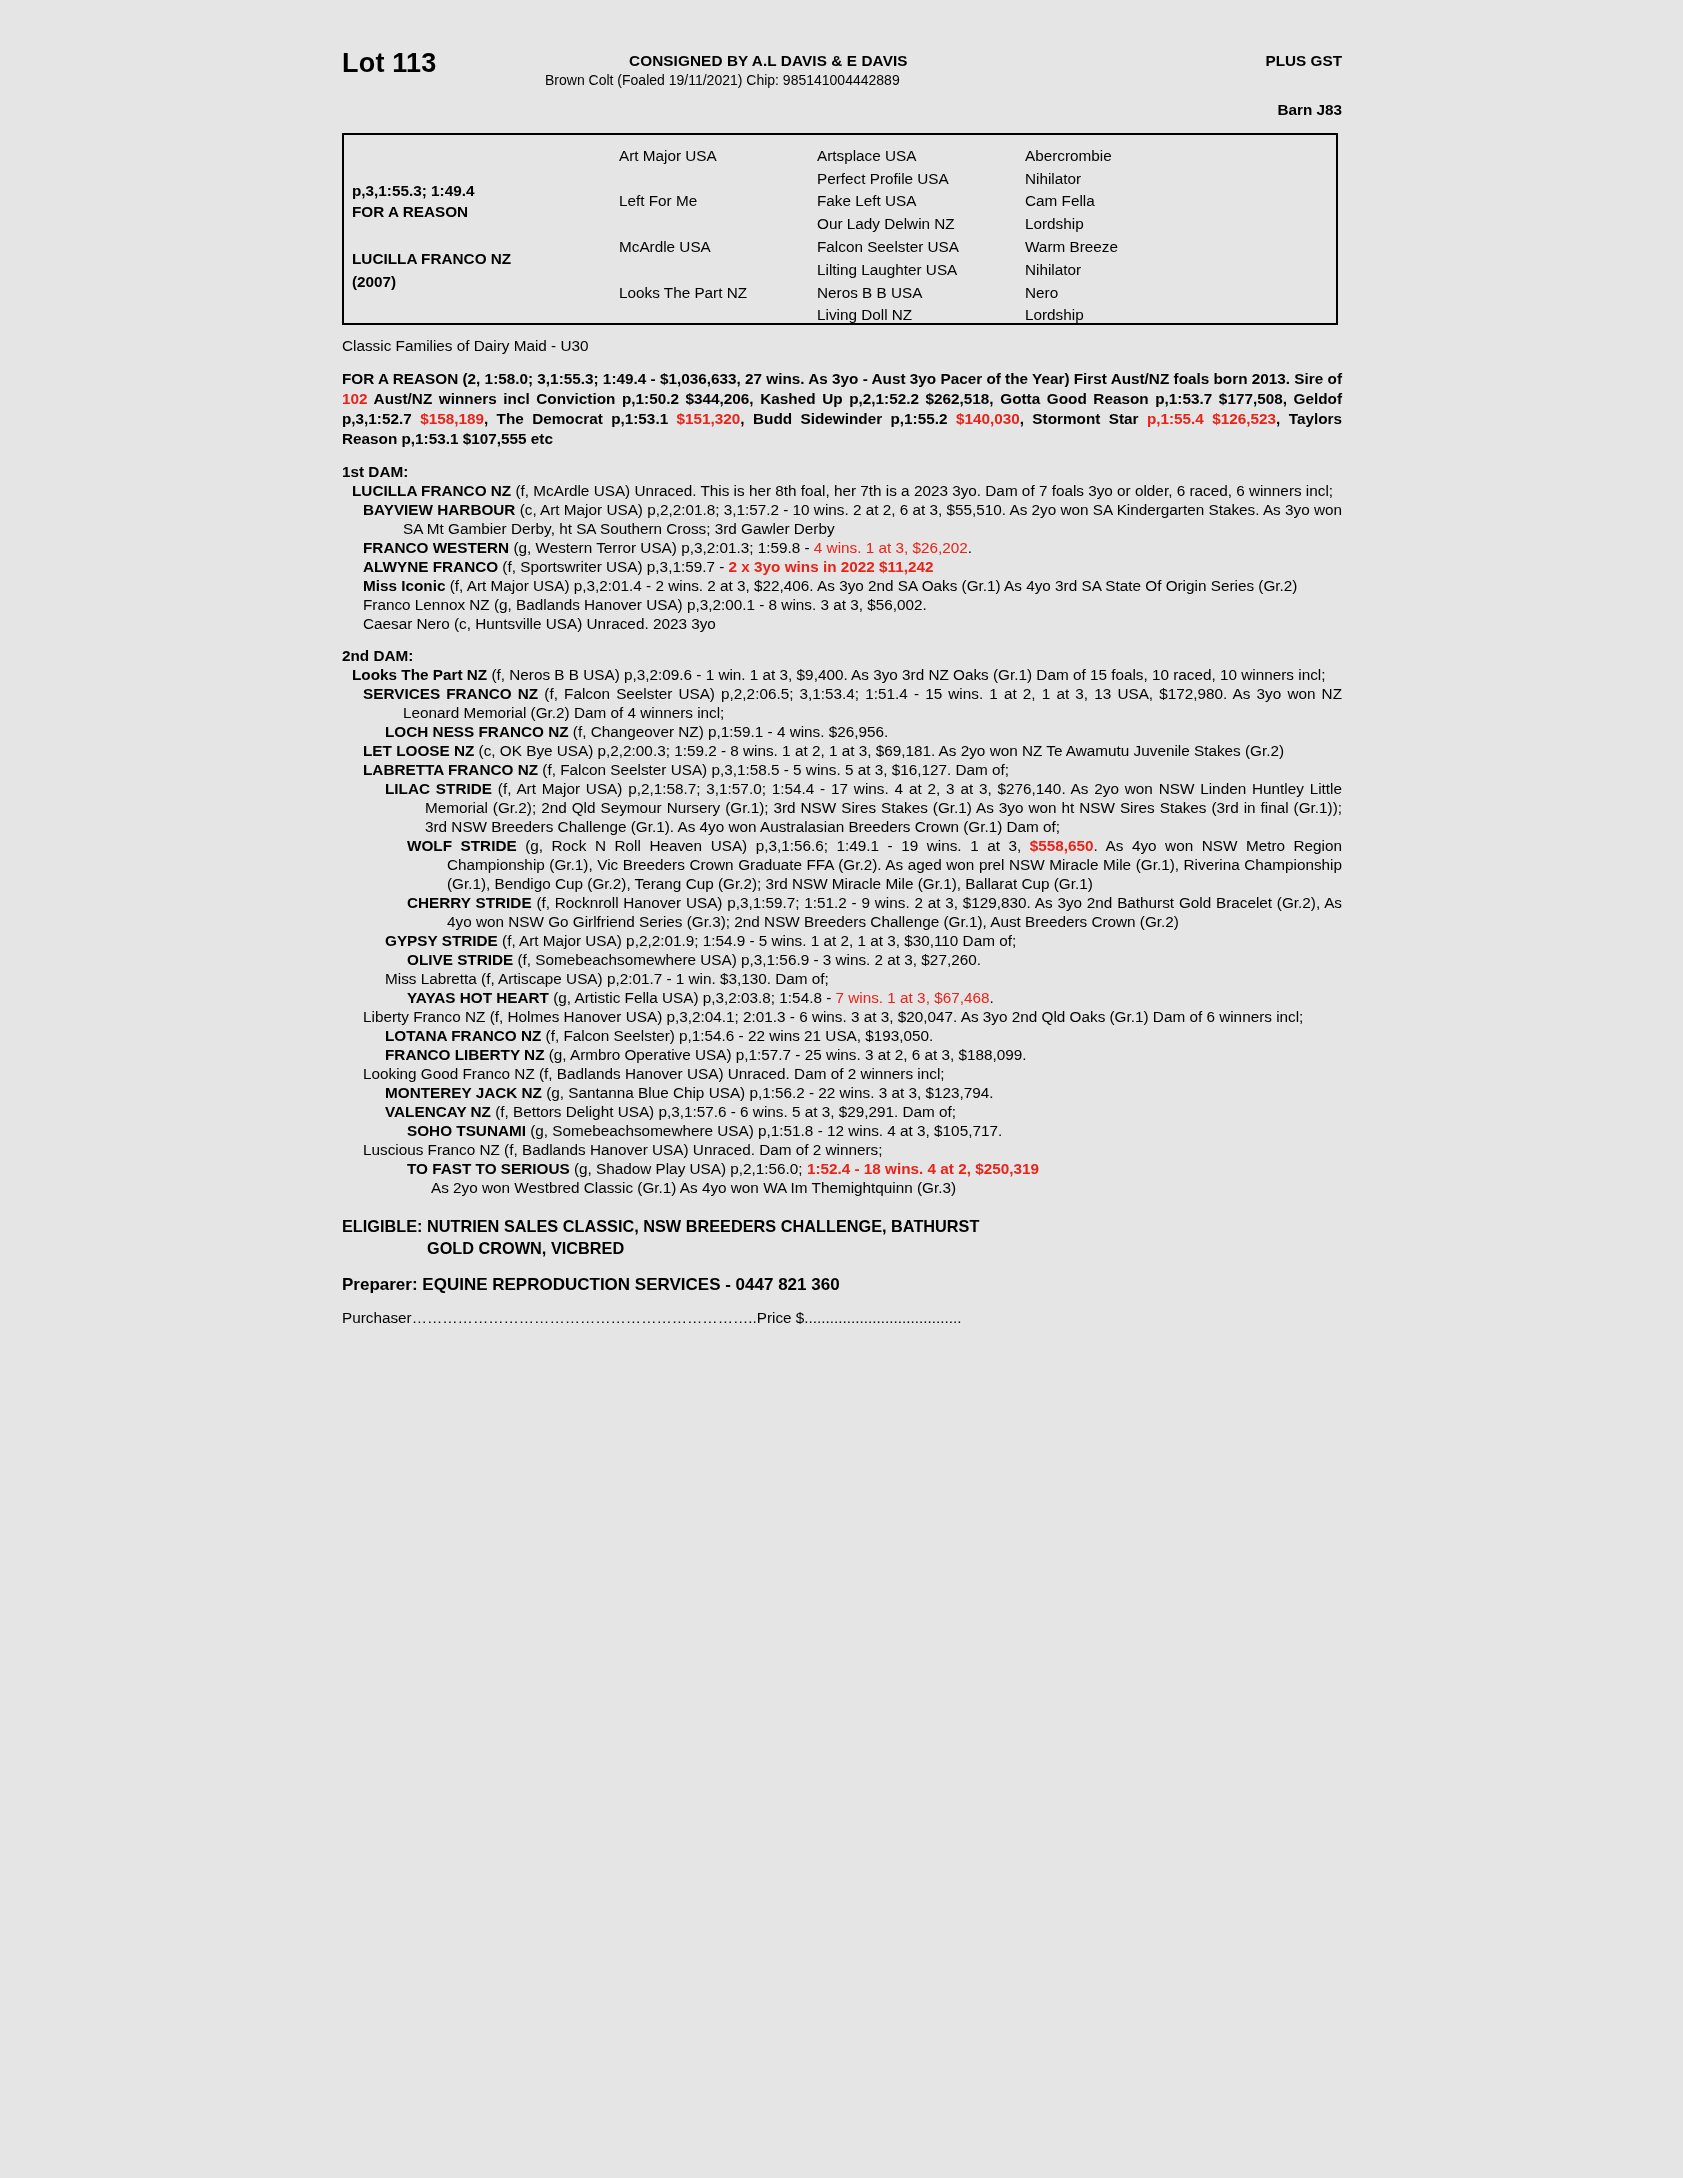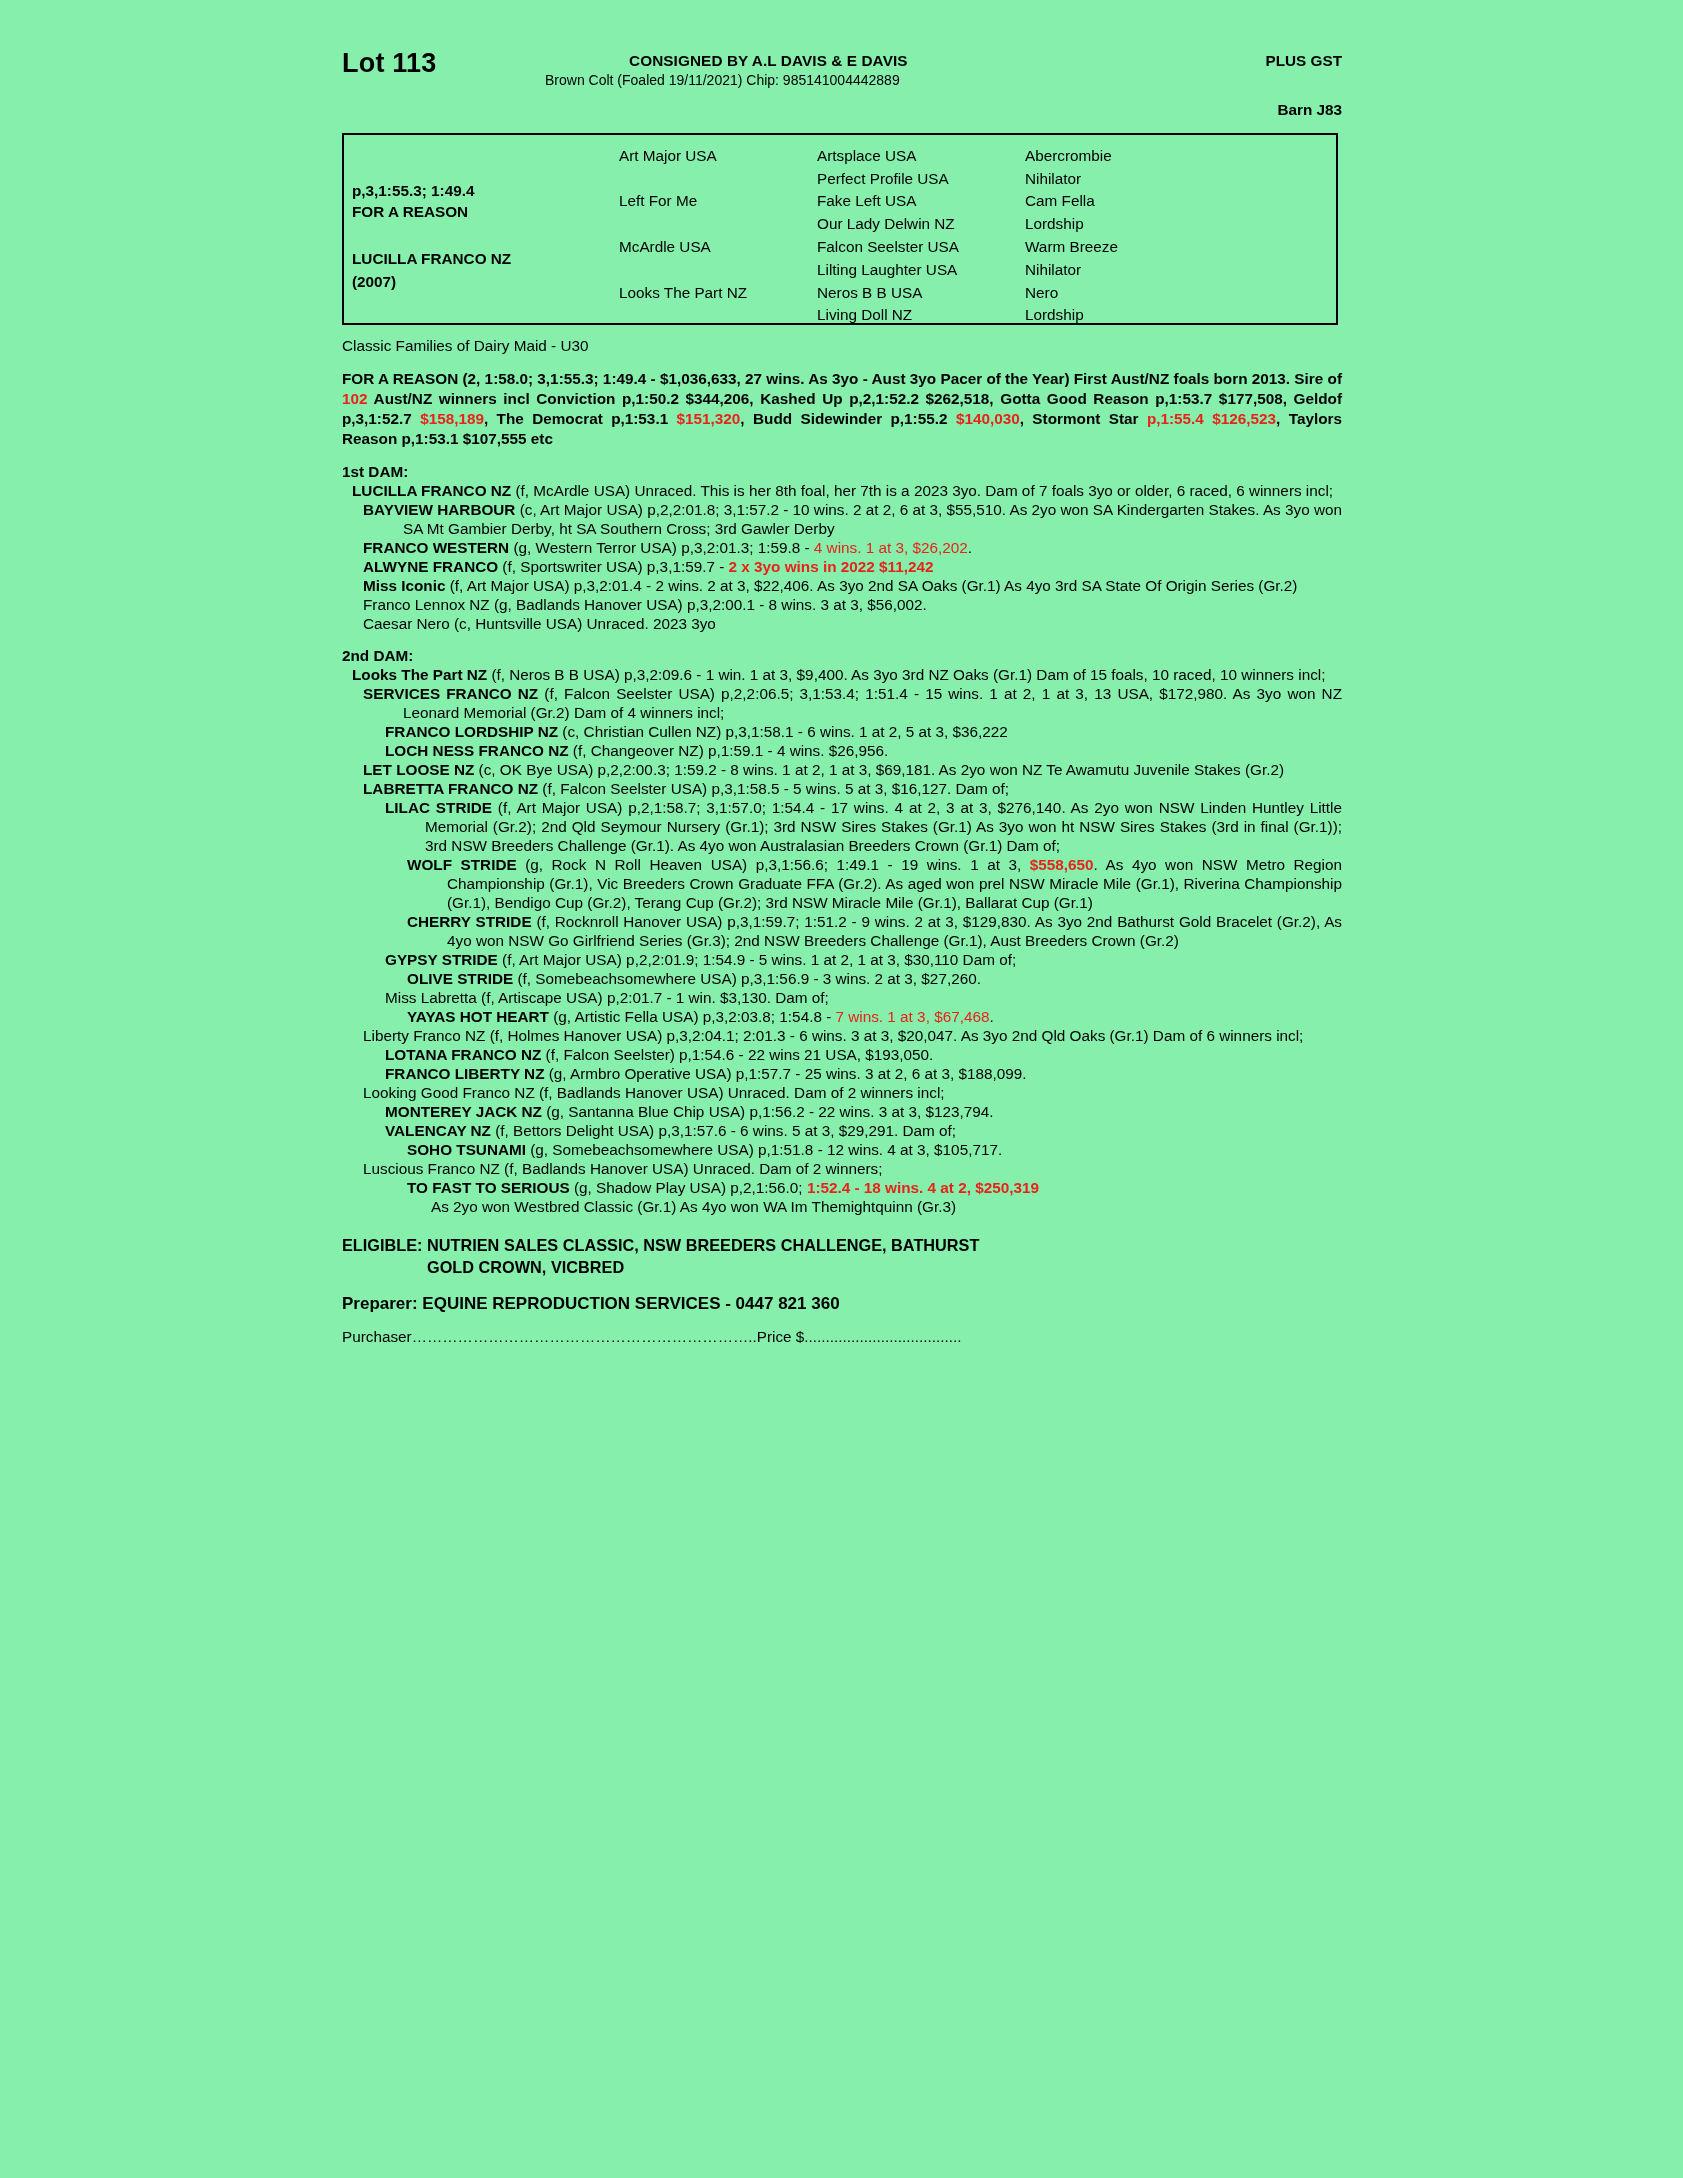--- a/index.html
+++ b/index.html
@@ -13,21 +13,21 @@
     font-family: "Liberation Sans", sans-serif;
     color: #000000;
     position: relative;
     overflow: hidden;
   }
   .page {
     position: absolute;
     left: 0; top: 0;
     width: 1683px;
     height: 2178px;
-    background: #86efac;
+    background: #e5e5e5;
   }
   .sheet {
     position: absolute;
     left: 342px;
     top: 40px;
     width: 1000px;
   }
   
   .hdr {
     position: relative;
@@ -219,21 +219,20 @@
       <div class="p hang1"><span>Franco Lennox NZ</span><span> (g, Badlands Hanover USA) p,3,2:00.1 - 8 wins. 3 at 3, $56,002.</span></div>
       <div class="p hang1"><span>Caesar Nero</span><span> (c, Huntsville USA) Unraced. 2023 3yo</span></div>
     </div>
 
     <div class="dam-head">2nd DAM:</div>
     <div class="p hang0">
       <span class="bold">Looks The Part NZ</span><span> (f, Neros B B USA) p,3,2:09.6 - 1 win. 1 at 3, $9,400. As 3yo 3rd NZ Oaks (Gr.1) Dam of 15 foals, 10 raced, 10 winners incl;</span>
     </div>
     <div>
       <div class="p hang1"><span class="bold">SERVICES FRANCO NZ</span><span> (f, Falcon Seelster USA) p,2,2:06.5; 3,1:53.4; 1:51.4 - 15 wins. 1 at 2, 1 at 3, 13 USA, $172,980. As 3yo won NZ Leonard Memorial (Gr.2) Dam of 4 winners incl;</span></div>
-      <div class="p hang2"><span class="bold">FRANCO LORDSHIP NZ</span><span> (c, Christian Cullen NZ) p,3,1:58.1 - 6 wins. 1 at 2, 5 at 3, $36,222</span></div>
       <div class="p hang2"><span class="bold">LOCH NESS FRANCO NZ</span><span> (f, Changeover NZ) p,1:59.1 - 4 wins. $26,956.</span></div>
       <div class="p hang1"><span class="bold">LET LOOSE NZ</span><span> (c, OK Bye USA) p,2,2:00.3; 1:59.2 - 8 wins. 1 at 2, 1 at 3, $69,181. As 2yo won NZ Te Awamutu Juvenile Stakes (Gr.2)</span></div>
       <div class="p hang1"><span class="bold">LABRETTA FRANCO NZ</span><span> (f, Falcon Seelster USA) p,3,1:58.5 - 5 wins. 5 at 3, $16,127. Dam of;</span></div>
       <div class="p hang2"><span class="bold">LILAC STRIDE</span><span> (f, Art Major USA) p,2,1:58.7; 3,1:57.0; 1:54.4 - 17 wins. 4 at 2, 3 at 3, $276,140. As 2yo won NSW Linden Huntley Little Memorial (Gr.2); 2nd Qld Seymour Nursery (Gr.1); 3rd NSW Sires Stakes (Gr.1) As 3yo won ht NSW Sires Stakes (3rd in final (Gr.1)); 3rd NSW Breeders Challenge (Gr.1). As 4yo won Australasian Breeders Crown (Gr.1) Dam of;</span></div>
       <div class="p hang3"><span class="bold">WOLF STRIDE</span><span> (g, Rock N Roll Heaven USA) p,3,1:56.6; 1:49.1 - 19 wins. 1 at 3, </span><span class="red bold">$558,650</span><span>. As 4yo won NSW Metro Region Championship (Gr.1), Vic Breeders Crown Graduate FFA (Gr.2). As aged won prel NSW Miracle Mile (Gr.1), Riverina Championship (Gr.1), Bendigo Cup (Gr.2), Terang Cup (Gr.2); 3rd NSW Miracle Mile (Gr.1), Ballarat Cup (Gr.1)</span></div>
       <div class="p hang3"><span class="bold">CHERRY STRIDE</span><span> (f, Rocknroll Hanover USA) p,3,1:59.7; 1:51.2 - 9 wins. 2 at 3, $129,830. As 3yo 2nd Bathurst Gold Bracelet (Gr.2), As 4yo won NSW Go Girlfriend Series (Gr.3); 2nd NSW Breeders Challenge (Gr.1), Aust Breeders Crown (Gr.2)</span></div>
       <div class="p hang2"><span class="bold">GYPSY STRIDE</span><span> (f, Art Major USA) p,2,2:01.9; 1:54.9 - 5 wins. 1 at 2, 1 at 3, $30,110 Dam of;</span></div>
       <div class="p hang3"><span class="bold">OLIVE STRIDE</span><span> (f, Somebeachsomewhere USA) p,3,1:56.9 - 3 wins. 2 at 3, $27,260.</span></div>
       <div class="p hang2"><span>Miss Labretta</span><span> (f, Artiscape USA) p,2:01.7 - 1 win. $3,130. Dam of;</span></div>
       <div class="p hang3"><span class="bold">YAYAS HOT HEART</span><span> (g, Artistic Fella USA) p,3,2:03.8; 1:54.8 - </span><span class="red">7 wins. 1 at 3, $67,468</span><span>.</span></div>

